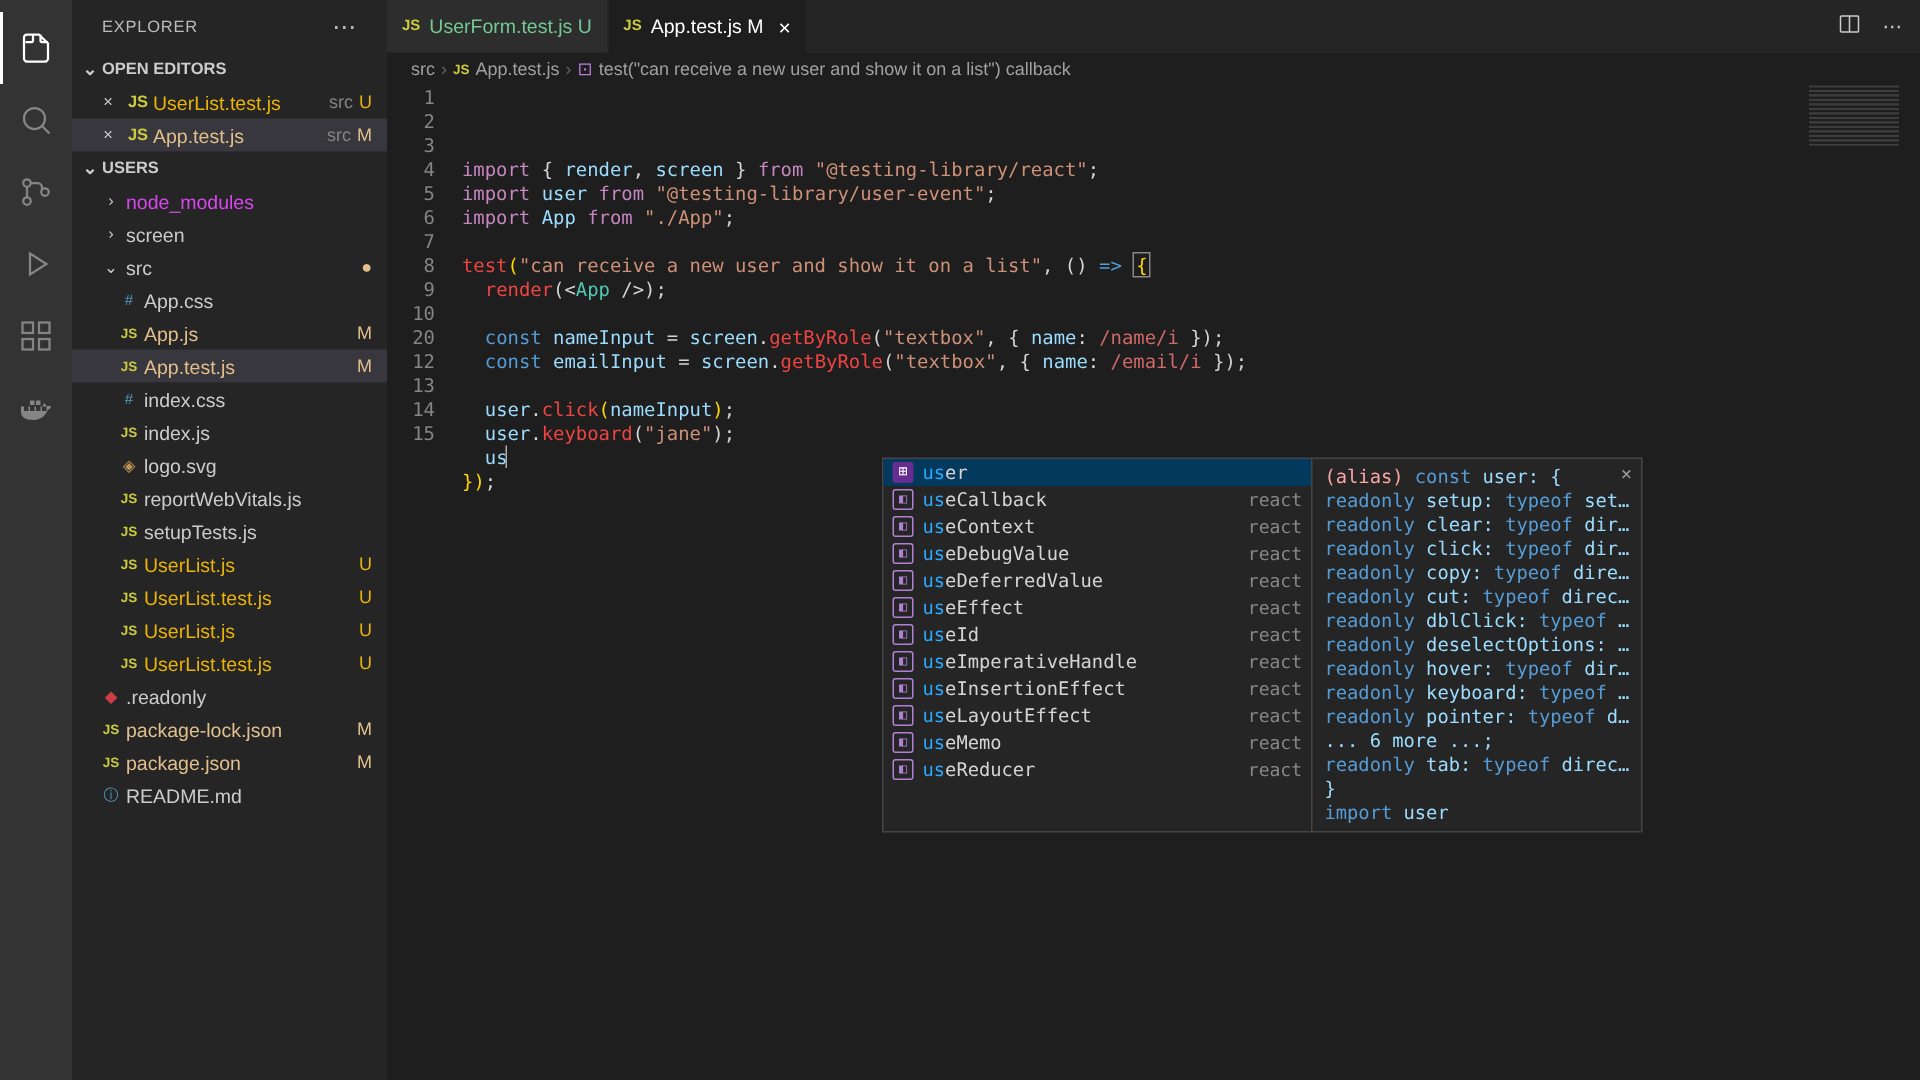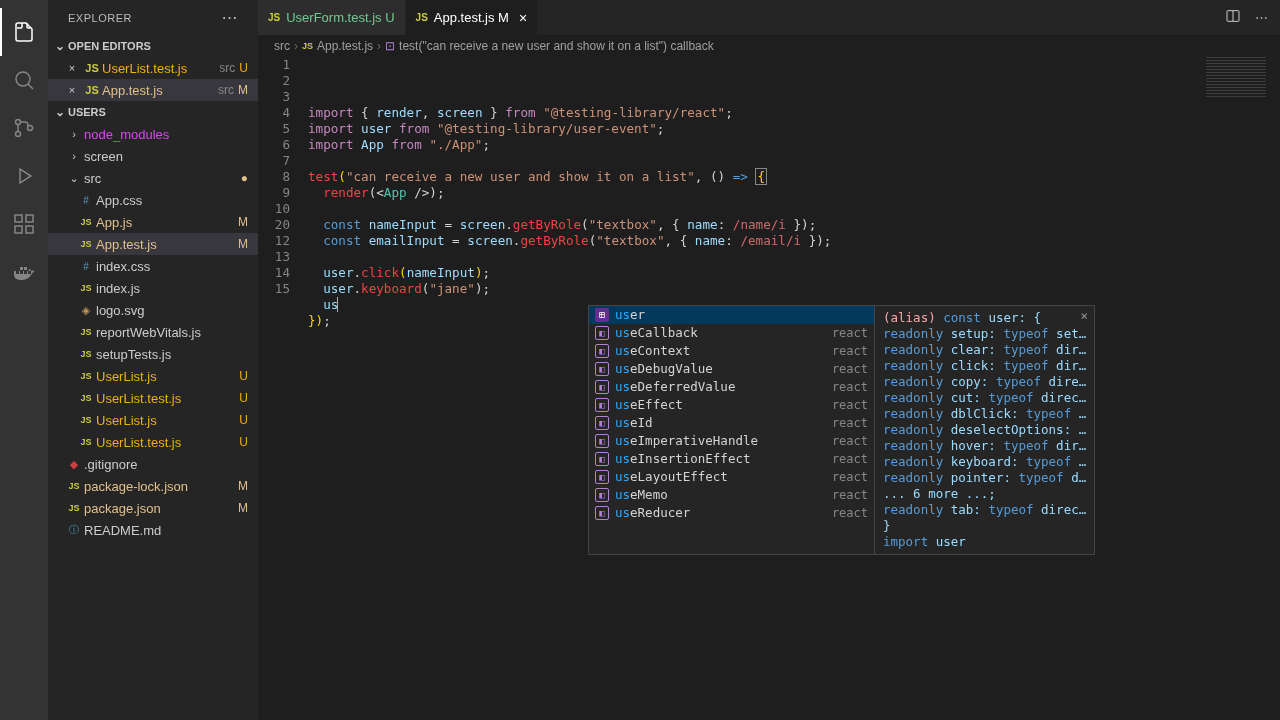--- a/index.html
+++ b/index.html
@@ -382,21 +382,21 @@
           <span class="js-icon">JS</span>
         </span>
     <span class="label">UserList.test.js</span>
     <span class="badge">U</span>
       </div>
       <div class="tree-item">
         <span class="indent" style="width:16px"></span>
         <span class="icon-slot">
           <span class="git-icon">◆</span>
         </span>
-    <span class="label">.gitignore</span>
+    <span class="label">.readonly</span>
     </div>
       <div class="tree-item m-status">
         <span class="indent" style="width:16px"></span>
         <span class="icon-slot">
           <span class="js-icon">JS</span>
         </span>
     <span class="label">package-lock.json</span>
     <span class="badge">M</span>
       </div>
       <div class="tree-item m-status">

